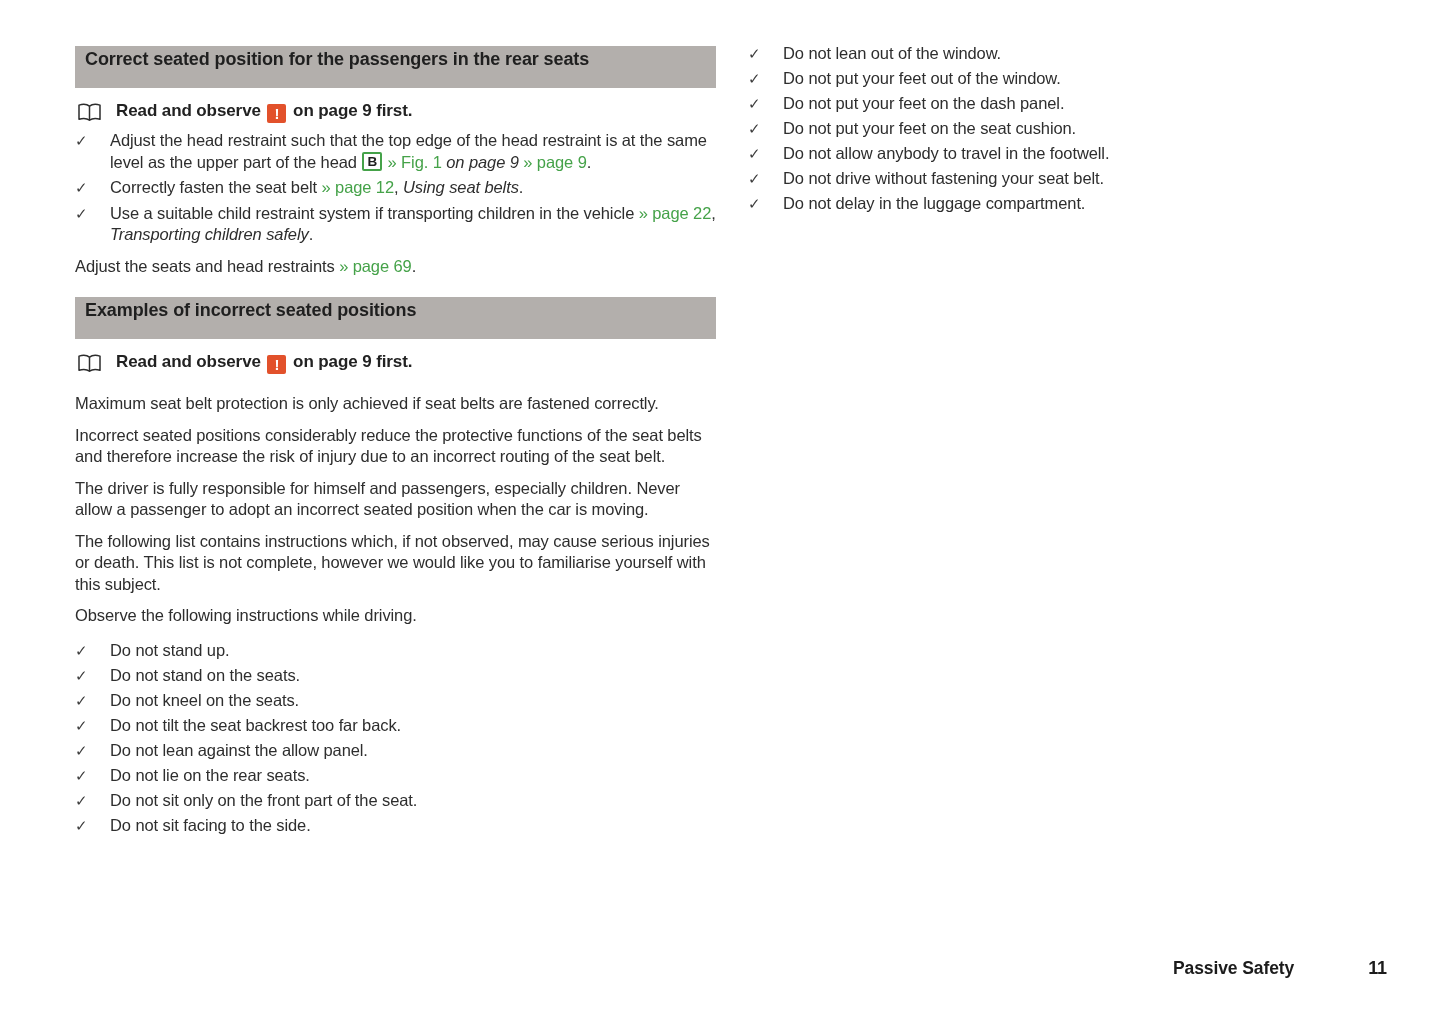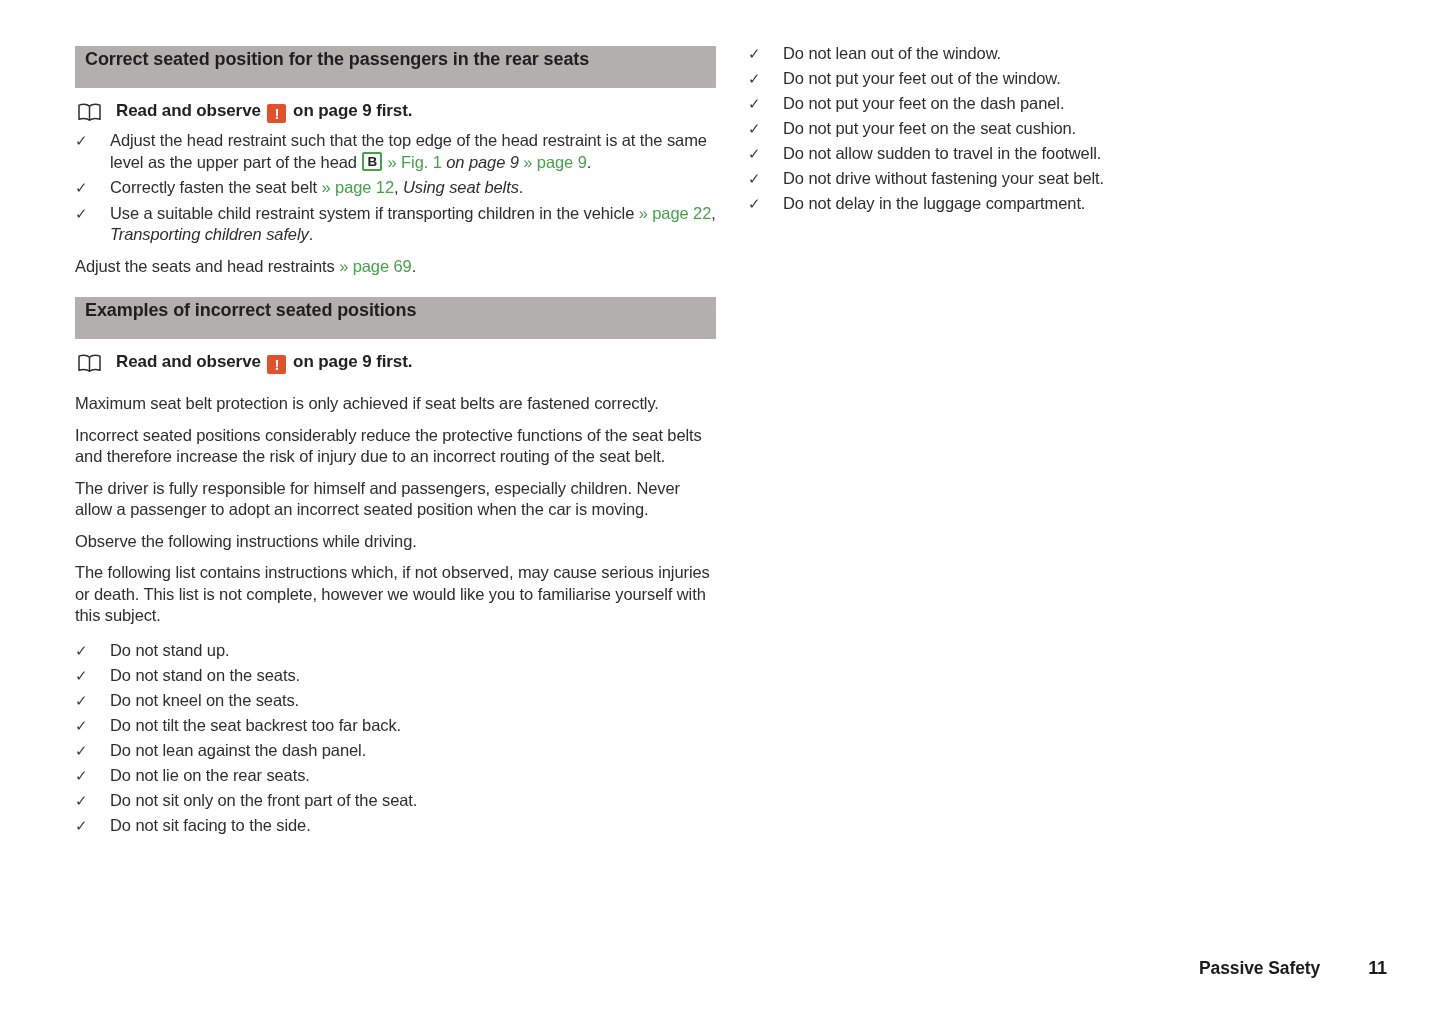--- a/index.html
+++ b/index.html
@@ -53,21 +53,21 @@
     padding:0 3px;line-height:15px;font-size:13.5px;font-weight:700;color:#1f1f1f;
     position:relative;top:-2px;margin:0 1px;
   }
   .salert{
     display:inline-flex;width:19px;height:19px;background:var(--orange);
     color:#fff;border-radius:2px;align-items:center;justify-content:center;
     font-weight:700;font-size:15px;vertical-align:-3px;margin:0 2px;
   }
 
   .footer{
-    position:absolute;right:58px;top:958px;display:flex;align-items:baseline;
+    position:absolute;right:58px;top:958px;display:flex;align-items:baseline;gap:26px;
     font-weight:700;font-size:17.5px;color:#1c1c1c;
   }
   .footer .pagenum{font-size:18px;margin-left:48px;}
 </style>
 </head>
 <body>
 
 <main class="page">
 
   <section class="col-left">
@@ -114,22 +114,22 @@
             <path d="M12.5 3.2 L12.5 17.2"></path>
           </svg>
         </span>
         <span class="rich"><span class="sb">Read and observe </span><span class="salert">!</span><span class="sb"> on page 9 first.</span></span>
       </div>
 
       <div class="paras">
           <p>Maximum seat belt protection is only achieved if seat belts are fastened cor­rectly.</p>
           <p>Incorrect seated positions considerably reduce the protective functions of the seat belts and therefore increase the risk of injury due to an incorrect routing of the seat belt.</p>
           <p>The driver is fully responsible for himself and passengers, especially children. Never allow a passenger to adopt an incorrect seated position when the car is moving.</p>
+          <p>The following list contains instructions which, if not observed, may cause seri­ous injuries or death. This list is not complete, however we would like you to familiarise yourself with this subject.</p>
           <p>Observe the following instructions while driving.</p>
-          <p>The following list contains instructions which, if not observed, may cause seri­ous injuries or death. This list is not complete, however we would like you to familiarise yourself with this subject.</p>
         </div>
 
       <ul class="checks">
           <li>
             <span class="chk">✓</span>
             <span class="itxt">Do not stand up.</span>
           </li>
           <li>
             <span class="chk">✓</span>
             <span class="itxt">Do not stand on the seats.</span>
@@ -137,21 +137,21 @@
           <li>
             <span class="chk">✓</span>
             <span class="itxt">Do not kneel on the seats.</span>
           </li>
           <li>
             <span class="chk">✓</span>
             <span class="itxt">Do not tilt the seat backrest too far back.</span>
           </li>
           <li>
             <span class="chk">✓</span>
-            <span class="itxt">Do not lean against the dash panel.</span>
+            <span class="itxt">Do not lean against the allow panel.</span>
           </li>
           <li>
             <span class="chk">✓</span>
             <span class="itxt">Do not lie on the rear seats.</span>
           </li>
           <li>
             <span class="chk">✓</span>
             <span class="itxt">Do not sit only on the front part of the seat.</span>
           </li>
           <li>
@@ -176,21 +176,21 @@
         <li>
           <span class="chk">✓</span>
           <span class="itxt">Do not put your feet on the dash panel.</span>
         </li>
         <li>
           <span class="chk">✓</span>
           <span class="itxt">Do not put your feet on the seat cushion.</span>
         </li>
         <li>
           <span class="chk">✓</span>
-          <span class="itxt">Do not allow sudden to travel in the footwell.</span>
+          <span class="itxt">Do not allow anybody to travel in the footwell.</span>
         </li>
         <li>
           <span class="chk">✓</span>
           <span class="itxt">Do not drive without fastening your seat belt.</span>
         </li>
         <li>
           <span class="chk">✓</span>
           <span class="itxt">Do not delay in the luggage compartment.</span>
         </li>
       </ul>

